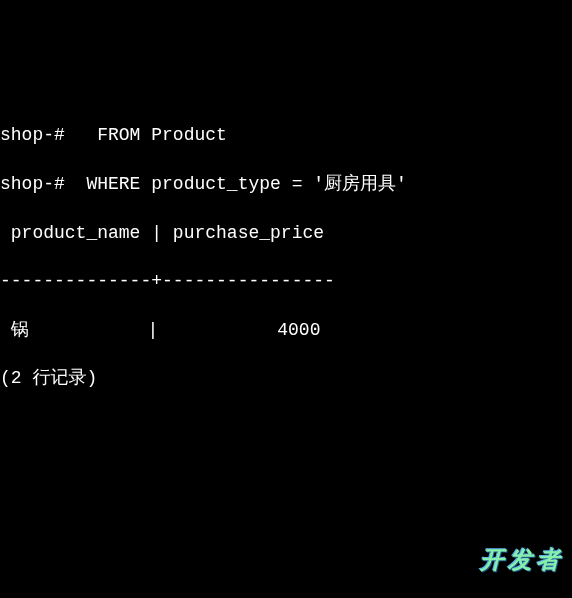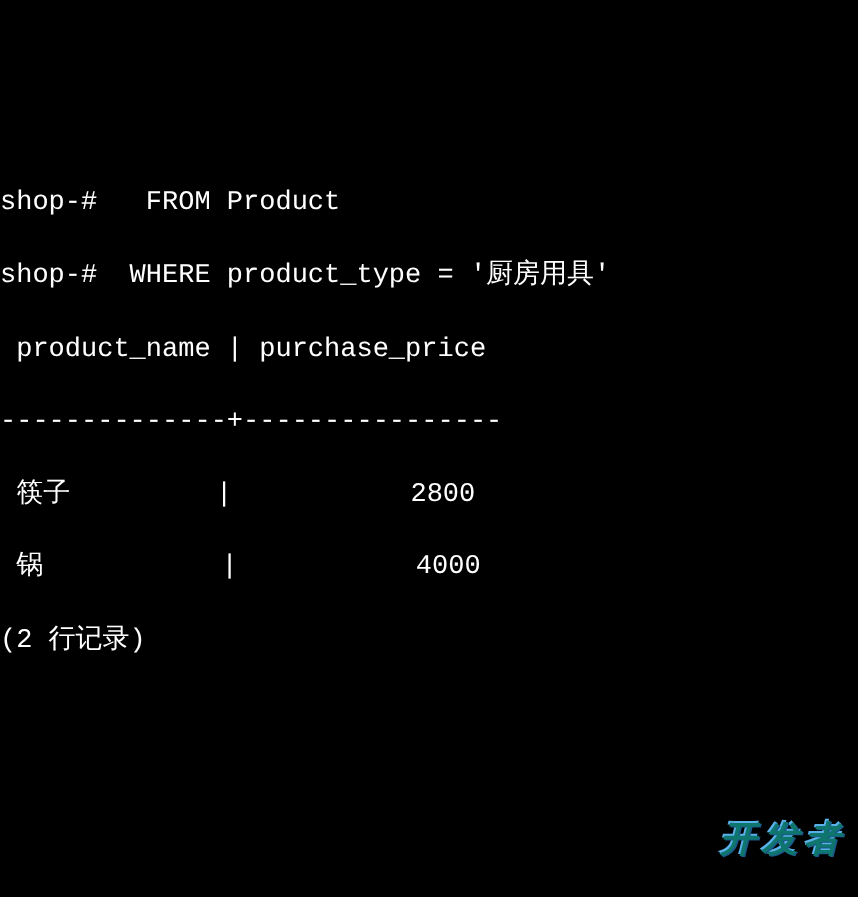--- a/index.html
+++ b/index.html
@@ -23,21 +23,21 @@
     .line {
       display: block;
     }
     .watermark {
       position: absolute;
       bottom: 8px;
       right: 8px;
       font-family: Arial, sans-serif;
       font-weight: bold;
       font-style: italic;
-      color: #0f766e;
+      color: #86efac;
       text-align: right;
       line-height: 1;
       text-shadow: 1px 1px 0 #1a5a8a, -1px -1px 0 #5ab0e8;
     }
     .watermark .wm-top {
       font-size: 24px;
       letter-spacing: 4px;
     }
     .watermark .wm-bottom {
       font-size: 18px;
@@ -47,21 +47,20 @@
 </head>
 <body>
 
 
 
 <div class="terminal">
 <span class="line"><span>shop-#</span><span>   FROM Product</span></span>
 <span class="line"><span>shop-#</span><span>  WHERE product_type = '厨房用具'</span></span>
 <span class="line"> product_name | purchase_price</span>
 <span class="line">--------------+----------------</span>
-<span class="line"> 筷子         |           2800</span>
 <span class="line"> 锅           |           4000</span>
 <span class="line">(2 行记录)</span>
 <span class="line"> </span>
 
 
 
 
 
 
 

